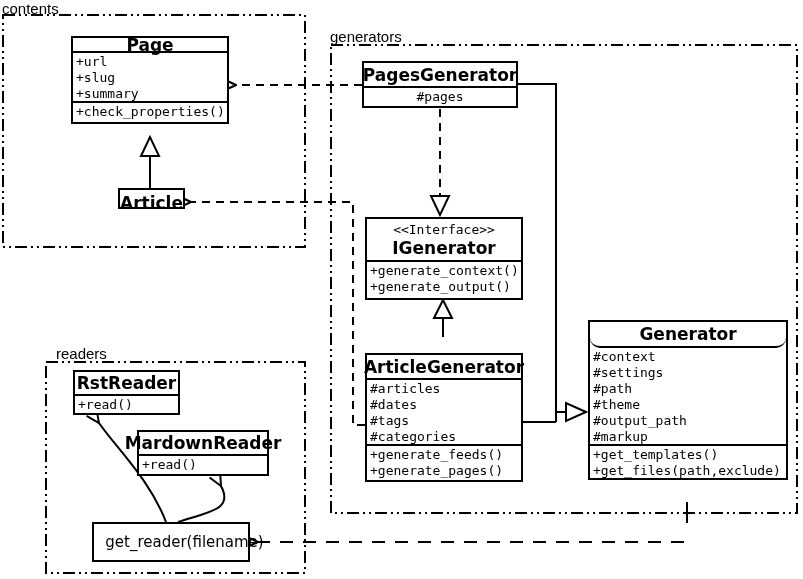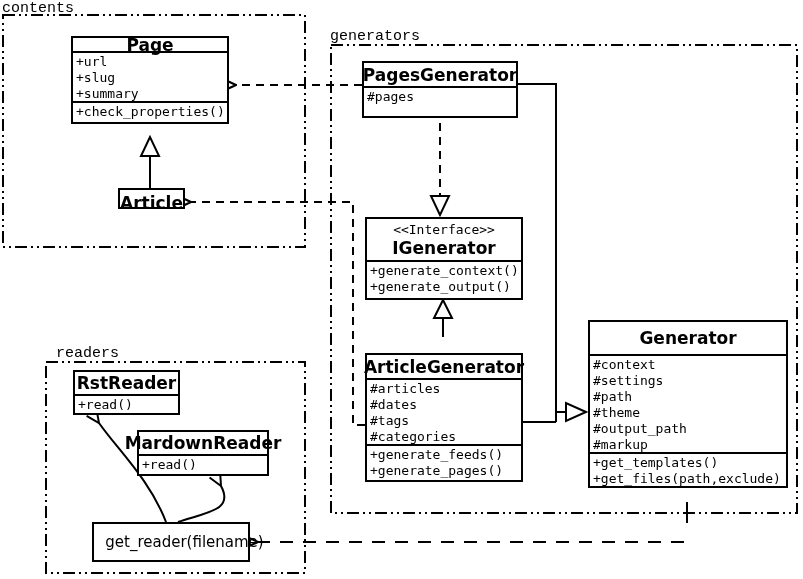--- a/index.html
+++ b/index.html
@@ -1,20 +1,20 @@
 <!DOCTYPE html>
 <html><head>
 <meta charset="utf-8">
 <style>
   html,body{margin:0;padding:0;background:#ffffff;}
   #canvas{position:relative;width:803px;height:579px;background:#ffffff;overflow:hidden;
           font-family:"DejaVu Sans",sans-serif;color:#000;}
   #wires{position:absolute;left:0;top:0;width:803px;height:579px;}
 
-  .pkg-label{position:absolute;font-size:15px;font-family:Liberation Mono, monospace;
+  .pkg-label{position:absolute;font-size:15px;font-family:Liberation Sans, sans-serif;
              color:#000;white-space:nowrap;}
 
   .uml-box{position:absolute;background:#ffffff;border:2px solid #000;box-sizing:border-box;}
   .uml-title{font-family:"DejaVu Sans",sans-serif;font-weight:bold;font-size:17px;
              text-align:center;display:flex;align-items:center;justify-content:center;
              box-sizing:border-box;}
   .divided{border-bottom:2px solid #000;}
   .uml-stereotype{font-family:"DejaVu Sans Mono",monospace;font-size:13px;text-align:center;
                   line-height:16px;padding-top:3px;}
   .uml-name2{font-family:"DejaVu Sans",sans-serif;font-weight:bold;font-size:17px;
@@ -81,21 +81,21 @@
 +summary</div>
     <div class="uml-methods" style="height:19px;">+check_properties()</div>
   </div>
 
   <div class="uml-box" style="left:118px;top:188px;width:67px;height:21px;">
     <div class="uml-title" style="height:25px;">Article</div>
   </div>
 
   <div class="uml-box" style="left:362px;top:61px;width:156px;">
     <div class="uml-title divided" style="height:25px;">PagesGenerator</div>
-    <div class="uml-attrs" style="height:28px;">#pages</div>
+    <div class="uml-attrs" style="height:18px;text-align:center;">#pages</div>
   </div>
 
   <div class="uml-box" style="left:365px;top:353px;width:158px;">
     <div class="uml-title divided" style="height:25px;">ArticleGenerator</div>
     <div class="uml-attrs divided" style="height:66px;">#articles
 #dates
 #tags
 #categories</div>
     <div class="uml-methods" style="height:34px;">+generate_feeds()
 +generate_pages()</div>
@@ -104,21 +104,21 @@
   <div class="uml-box" style="left:365px;top:217px;width:158px;">
     <div class="divided" style="height:41px;">
       <div class="uml-stereotype">&lt;&lt;Interface&gt;&gt;</div>
       <div class="uml-name2">IGenerator</div>
     </div>
     <div class="uml-methods" style="height:36px;">+generate_context()
 +generate_output()</div>
   </div>
 
   <div class="uml-box" style="left:588px;top:320px;width:200px;">
-    <div class="uml-title divided" style="height:34px;">Generator</div>
+    <div class="uml-title divided" style="height:26px;border-radius:10px;">Generator</div>
     <div class="uml-attrs divided" style="height:98px;">#context
 #settings
 #path
 #theme
 #output_path
 #markup</div>
     <div class="uml-methods" style="height:32px;">+get_templates()
 +get_files(path,exclude)
 #_update_context()</div>
   </div>

